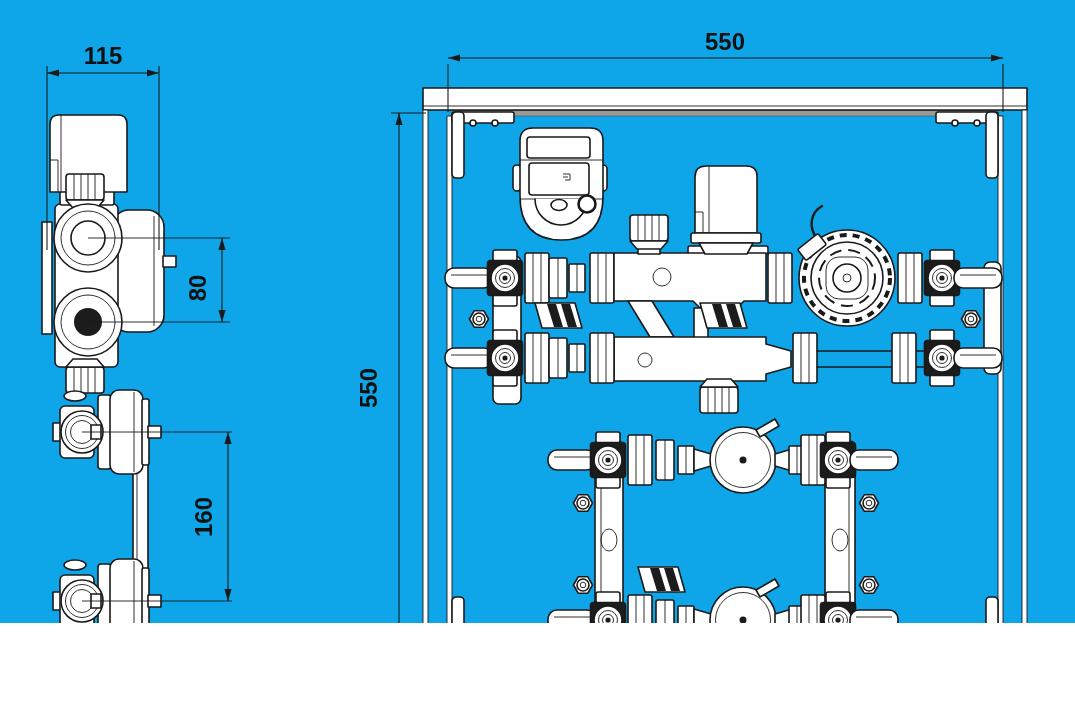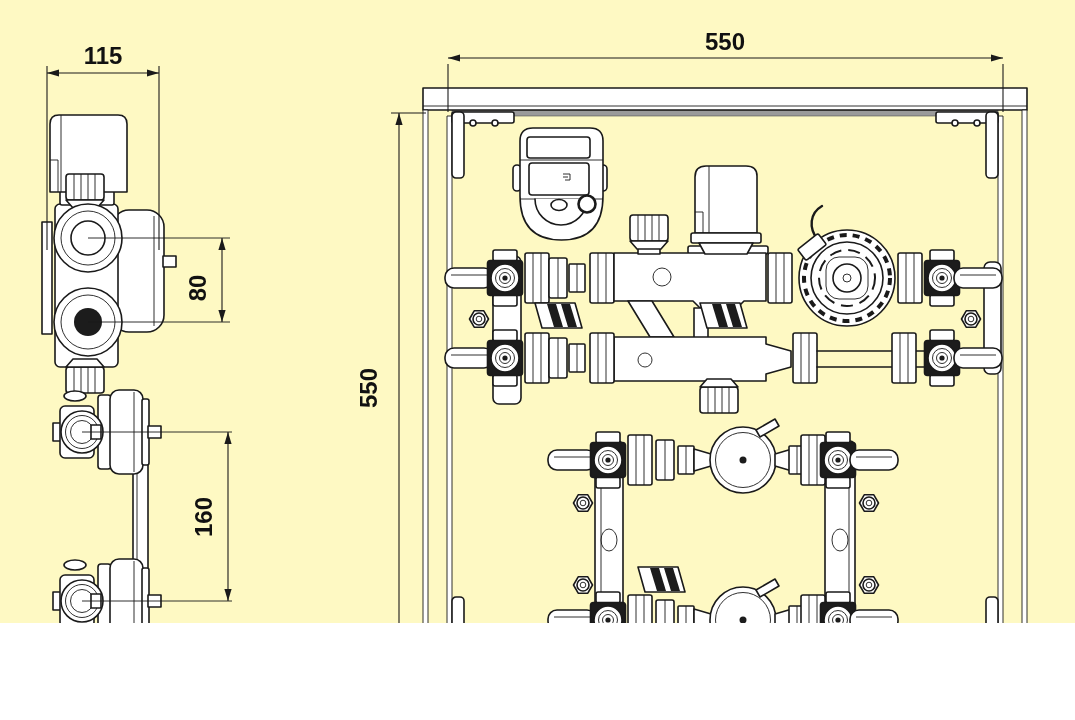--- a/index.html
+++ b/index.html
@@ -1,16 +1,16 @@
 <!DOCTYPE html>
 <html><head>
 <meta charset="utf-8">
 <style>
   html,body{margin:0;padding:0;background:#ffffff;}
-  .stage{width:1075px;height:623px;background:#fef9c3;position:relative;overflow:hidden;}
+  .stage{width:1075px;height:623px;background:#0ea5e9;position:relative;overflow:hidden;}
   svg{display:block;}
   .ln{stroke:#1a1a1a;stroke-width:1.6;fill:none;stroke-linejoin:round;stroke-linecap:round;}
   .tn{stroke:#1a1a1a;stroke-width:0.9;fill:none;stroke-linejoin:round;}
   .dim{stroke:#1a1a1a;stroke-width:1.1;fill:none;}
   .wf{fill:#ffffff;}
   .df{fill:#1c1c1c;}
   .bf{fill:#1c1c1c;stroke:none;}
   .gray{fill:#9a9a9a;stroke:#4d4d4d;stroke-width:0.6;}
   .dash1{stroke:#1a1a1a;stroke-width:4;fill:none;stroke-dasharray:7 6;}
   .dash2{stroke:#1a1a1a;stroke-width:2;fill:none;stroke-dasharray:12 7;}

